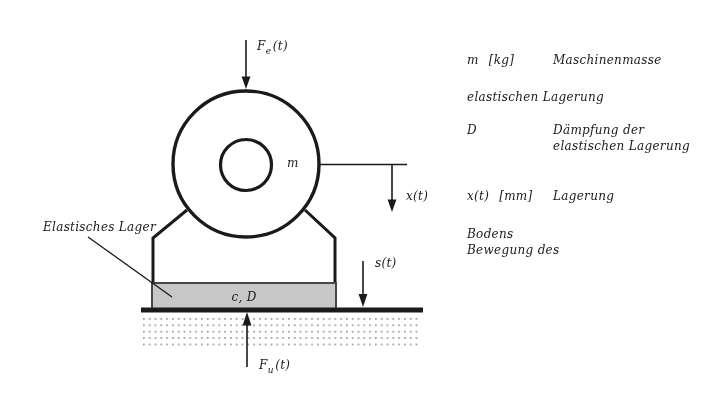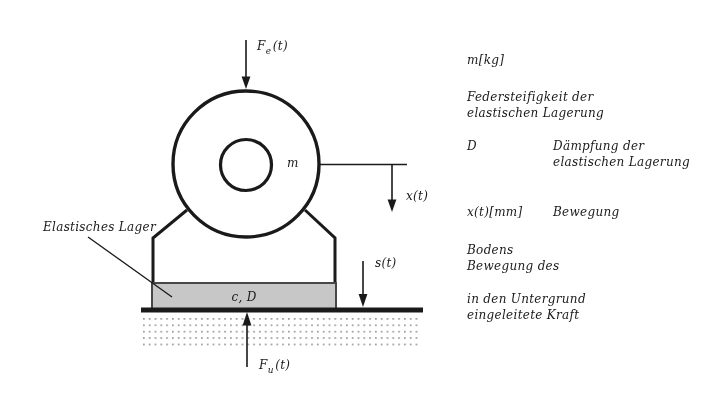--- a/index.html
+++ b/index.html
@@ -10,21 +10,21 @@
   }
   .diagram { position:absolute; left:0; top:0; }
   .diagram text {
     font-family:"DejaVu Serif", serif; font-style:italic;
     fill:#1a1a1a; font-size:12px; letter-spacing:0.3px;
   }
   .legend { position:absolute; left:467px; top:52px; width:250px; }
   .legend-row { display:flex; margin-bottom:17px; font-size:12px; line-height:16px; letter-spacing:0.3px; }
   .legend-sym { flex:0 0 86px; white-space:nowrap; }
   .legend-sym sub { font-size:8.5px; font-style:italic; }
-  .legend-sym .unit { margin-left:0; }
+  .legend-sym .unit { margin-left:10px; }
   .legend-desc div { white-space:nowrap; }
 </style>
 </head>
 <body>
 
 <div class="stage">
 
   <svg class="diagram" width="455" height="410" viewBox="0 0 455 410">
     <defs>
       <pattern id="dots" x="143" y="318" width="5.8" height="6.4" patternUnits="userSpaceOnUse">
@@ -62,55 +62,54 @@
     <text x="259" y="369"><tspan>F</tspan><tspan dy="3.5" font-size="9">u</tspan><tspan dy="-3.5" dx="1.5">(t)</tspan></text>
 
     <text x="43" y="231" font-size="12.5">Elastisches Lager</text>
     <line x1="88" y1="237" x2="172" y2="297" stroke="#1a1a1a" stroke-width="1.3"></line>
   </svg>
 
   <div class="legend">
 
     <div class="legend-row">
       <div class="legend-sym"><span>m</span><sub></sub><span></span><span class="unit">[kg]</span></div>
+      <div class="legend-desc">
+        <div>Maschinenmasse</div>
+          <div></div>
+      </div>
     </div>
 
     <div class="legend-row">
       <div class="legend-desc">
-        <div>Federsteifigkeit der</div>
           <div>elastischen Lagerung</div>
       </div>
     </div>
 
     <div class="legend-row">
       <div class="legend-sym"><span>D</span><sub></sub><span></span><span class="unit"></span></div>
       <div class="legend-desc">
         <div>Dämpfung der</div>
           <div>elastischen Lagerung</div>
       </div>
     </div>
 
     <div class="legend-row">
     </div>
 
     <div class="legend-row">
       <div class="legend-sym"><span>x</span><sub></sub><span>(t)</span><span class="unit">[mm]</span></div>
       <div class="legend-desc">
-          <div>Bewegung</div>
+          <div>Lagerung</div>
       </div>
     </div>
 
     <div class="legend-row">
       <div class="legend-desc">
         <div>Bodens</div>
           <div>Bewegung des</div>
       </div>
     </div>
 
     <div class="legend-row">
-      <div class="legend-desc">
-        <div>in den Untergrund</div>
-          <div>eingeleitete Kraft</div>
-      </div>
     </div>
 
   </div>
 </div>
 
 </body></html>

